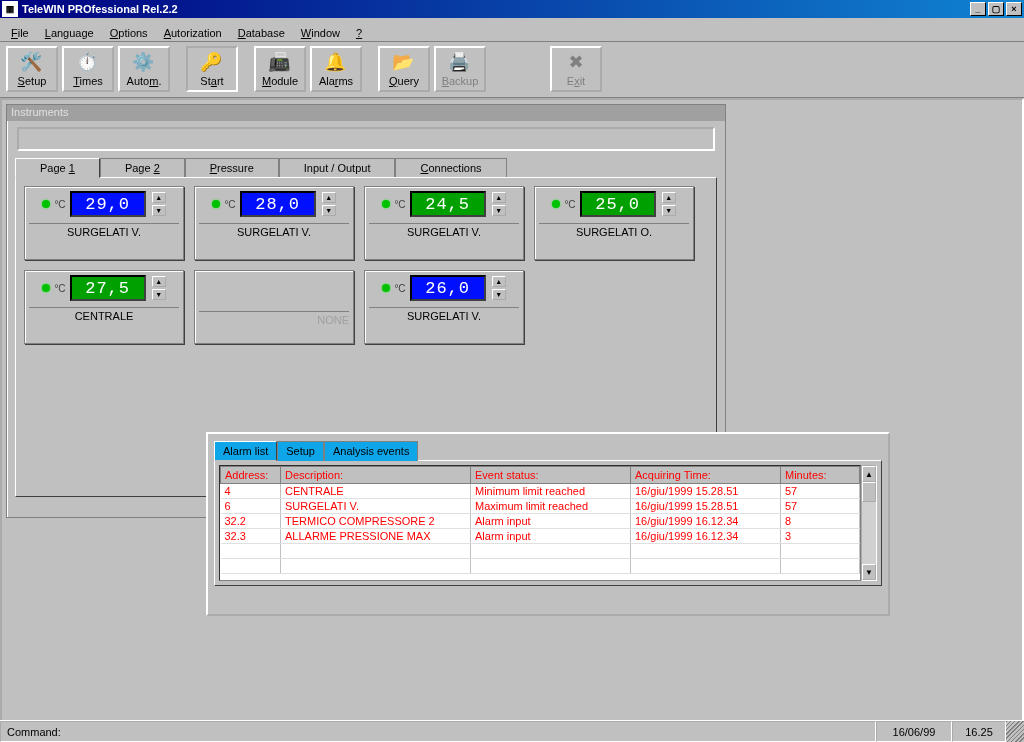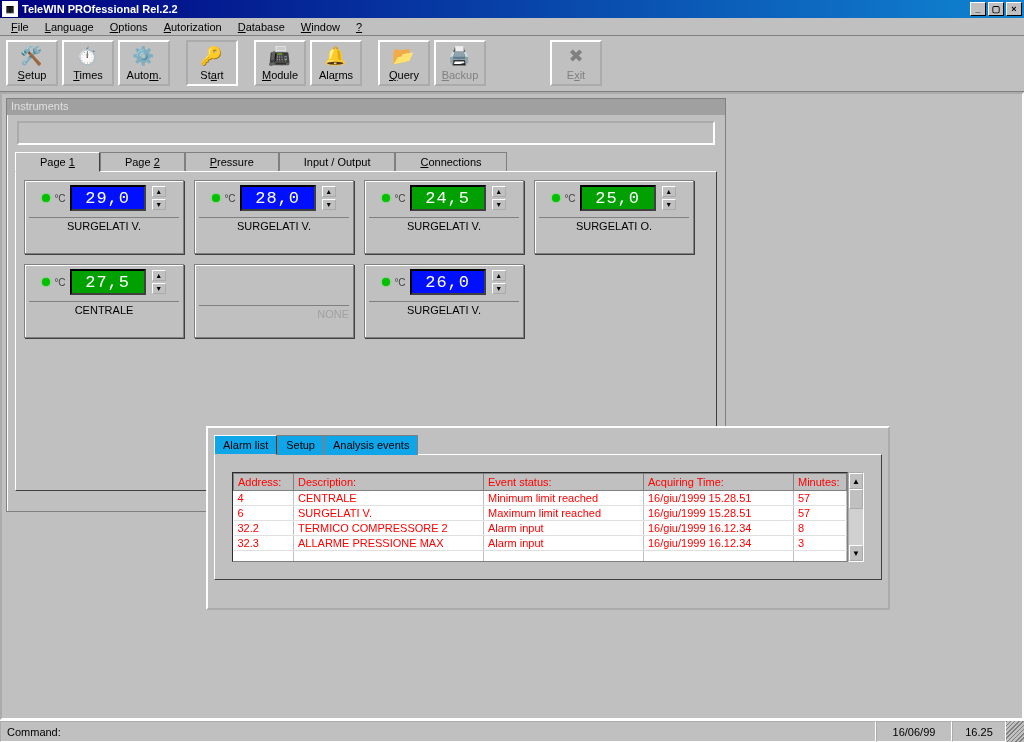--- a/index.html
+++ b/index.html
@@ -6,21 +6,21 @@
   body { background: #c0c0c0; width: 1024px; height: 742px; position: relative; overflow: hidden; }
 
   
   .titlebar { background: linear-gradient(to right, #000080, #1084d0); color: #fff; height: 18px; display: flex; align-items: center; padding: 0 2px; font-weight: bold; }
   .titlebar .icon { width: 16px; height: 16px; background: #fff; margin-right: 4px; display:flex; align-items:center; justify-content:center; font-size:9px; color:#000;}
   .titlebar .title { flex: 1; }
   .titlebar .win-btns { display: flex; gap: 0; }
   .titlebar .win-btn { width: 16px; height: 14px; background: #c0c0c0; border: 1px solid #fff; border-right-color:#000; border-bottom-color:#000; display:flex; align-items:center; justify-content:center; font-size:9px; font-weight:bold; color:#000; margin-left:2px;}
 
   
-  .menubar { background: #c0c0c0; height: 18px; display: flex; align-items: center; padding: 0 4px; gap: 2px; border-bottom: 1px solid #808080;}
+  .menubar { background: #c0c0c0; height: 18px; display: flex; align-items: center; padding: 0 4px; gap: 2px; border-bottom: 1px solid #808080; margin-top: 6px;}
   .menubar .menu-item { padding: 1px 7px; cursor: default; }
   .menubar .menu-item .ul { text-decoration: underline; }
 
   
   .toolbar { background: #c0c0c0; padding: 4px 6px; display: flex; gap: 4px; border-bottom: 1px solid #808080; height: 56px;}
   .tb-btn { width: 52px; height: 46px; background:#c0c0c0; border: 2px outset #fff; display:flex; flex-direction:column; align-items:center; justify-content:center; gap:2px; cursor:default;}
   .tb-btn.active { border: 2px inset #fff; }
   .tb-btn.disabled { color:#808080; }
   .tb-btn .tb-icon { width:22px; height:22px; display:flex; align-items:center; justify-content:center; font-size:18px;}
   .tb-btn .tb-label { font-size:11px; }
@@ -53,21 +53,21 @@
   .spin-btn { width:14px; height:11px; border:1px outset #fff; background:#c0c0c0; font-size:7px; display:flex; align-items:center; justify-content:center;}
   .card-label { margin-top:6px; font-size:11px; color:#000; height:14px; border-top:1px solid #808080; width:100%; text-align:center; padding-top:2px;}
   .card.empty .card-label { color:#a0a0a0;text-align:right; }
 
   
   .alarm-win { position:absolute; left:204px; top:332px; width:684px; height:184px; background:#c0c0c0; border:2px outset #fff;}
   .alarm-win .blue-title { height:18px; background: #000080; color:#fff; padding:2px 6px; font-weight:bold;}
   .alarm-tabs { display:flex; margin:6px 6px 0 6px;}
   .alarm-tab { padding:3px 8px; border:1px solid #808080; border-bottom:none; background:#0ea5e9; position:relative; top:1px; cursor:default;}
   .alarm-tab.active { border:1px solid #fff; border-right-color:#404040; border-bottom:1px solid #c0c0c0; z-index:2;}
-  .alarm-panel { border:1px solid #fff; border-right-color:#404040; border-bottom-color:#404040; margin:0 6px 6px 6px; background:#c0c0c0; padding:17px; height:126px; display:flex;}
+  .alarm-panel { border:1px solid #fff; border-right-color:#404040; border-bottom-color:#404040; margin:0 6px 6px 6px; background:#c0c0c0; padding:4px; height:126px; display:flex;}
   .alarm-table { flex:1; border:1px inset #808080; background:#fff; overflow:hidden;}
   .alarm-table table { width:100%; border-collapse:collapse; }
   .alarm-table th { background:#c0c0c0; color:#ff0000; text-align:left; padding:2px 4px; border:1px solid #808080; font-weight:normal; font-size:11px;}
   .alarm-table td { color:#ff0000; padding:1px 4px; border-right:1px solid #c0c0c0; border-bottom:1px solid #e0e0e0; font-size:11px; height:15px; white-space:nowrap;}
   .alarm-scroll { width:16px; background:#c0c0c0; display:flex; flex-direction:column; border:1px inset #fff;}
   .scroll-btn { height:16px; border:1px outset #fff; background:#c0c0c0; display:flex; align-items:center; justify-content:center; font-size:8px;}
   .scroll-track { flex:1; background:#d0d0d0;}
   .scroll-thumb { height:20px; background:#c0c0c0; border:1px outset #fff; }
 
   

